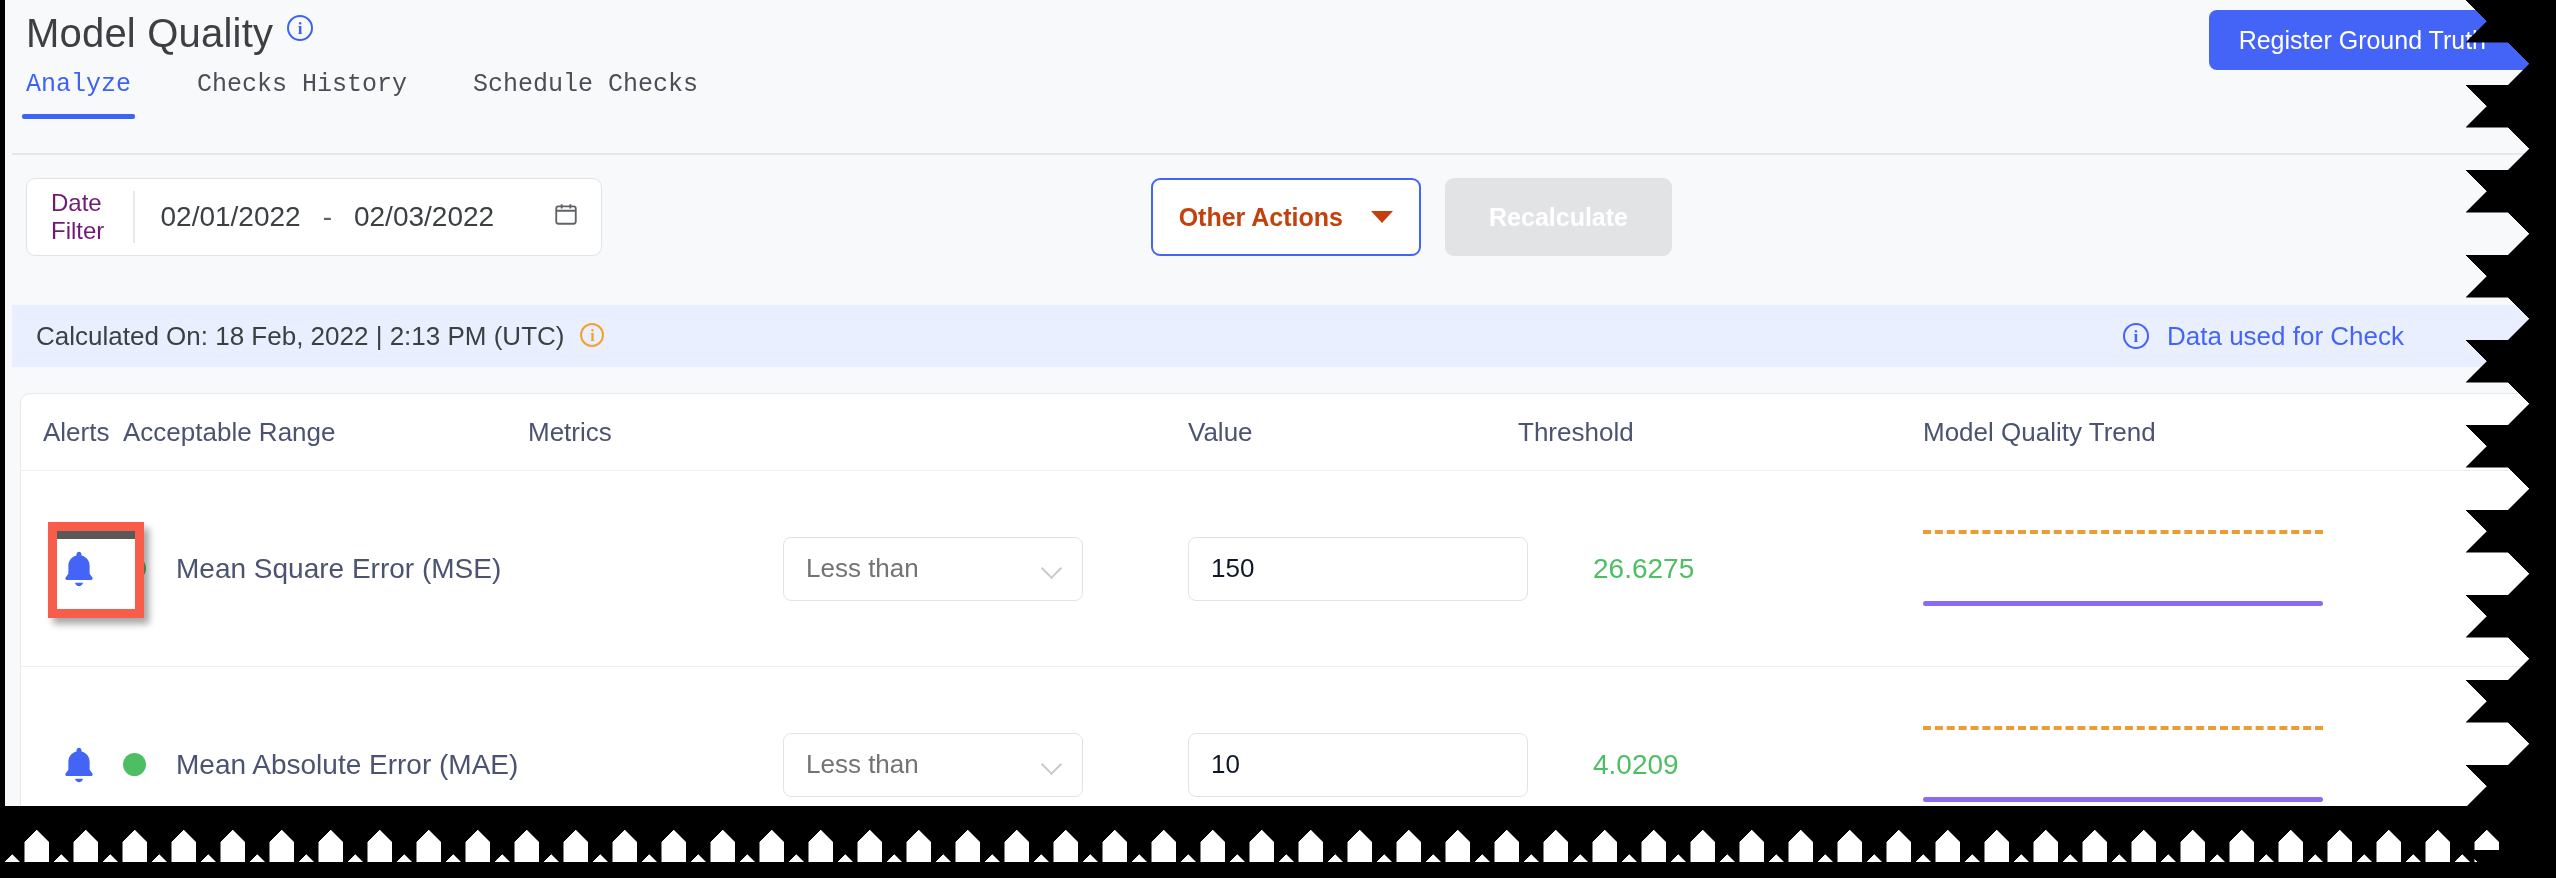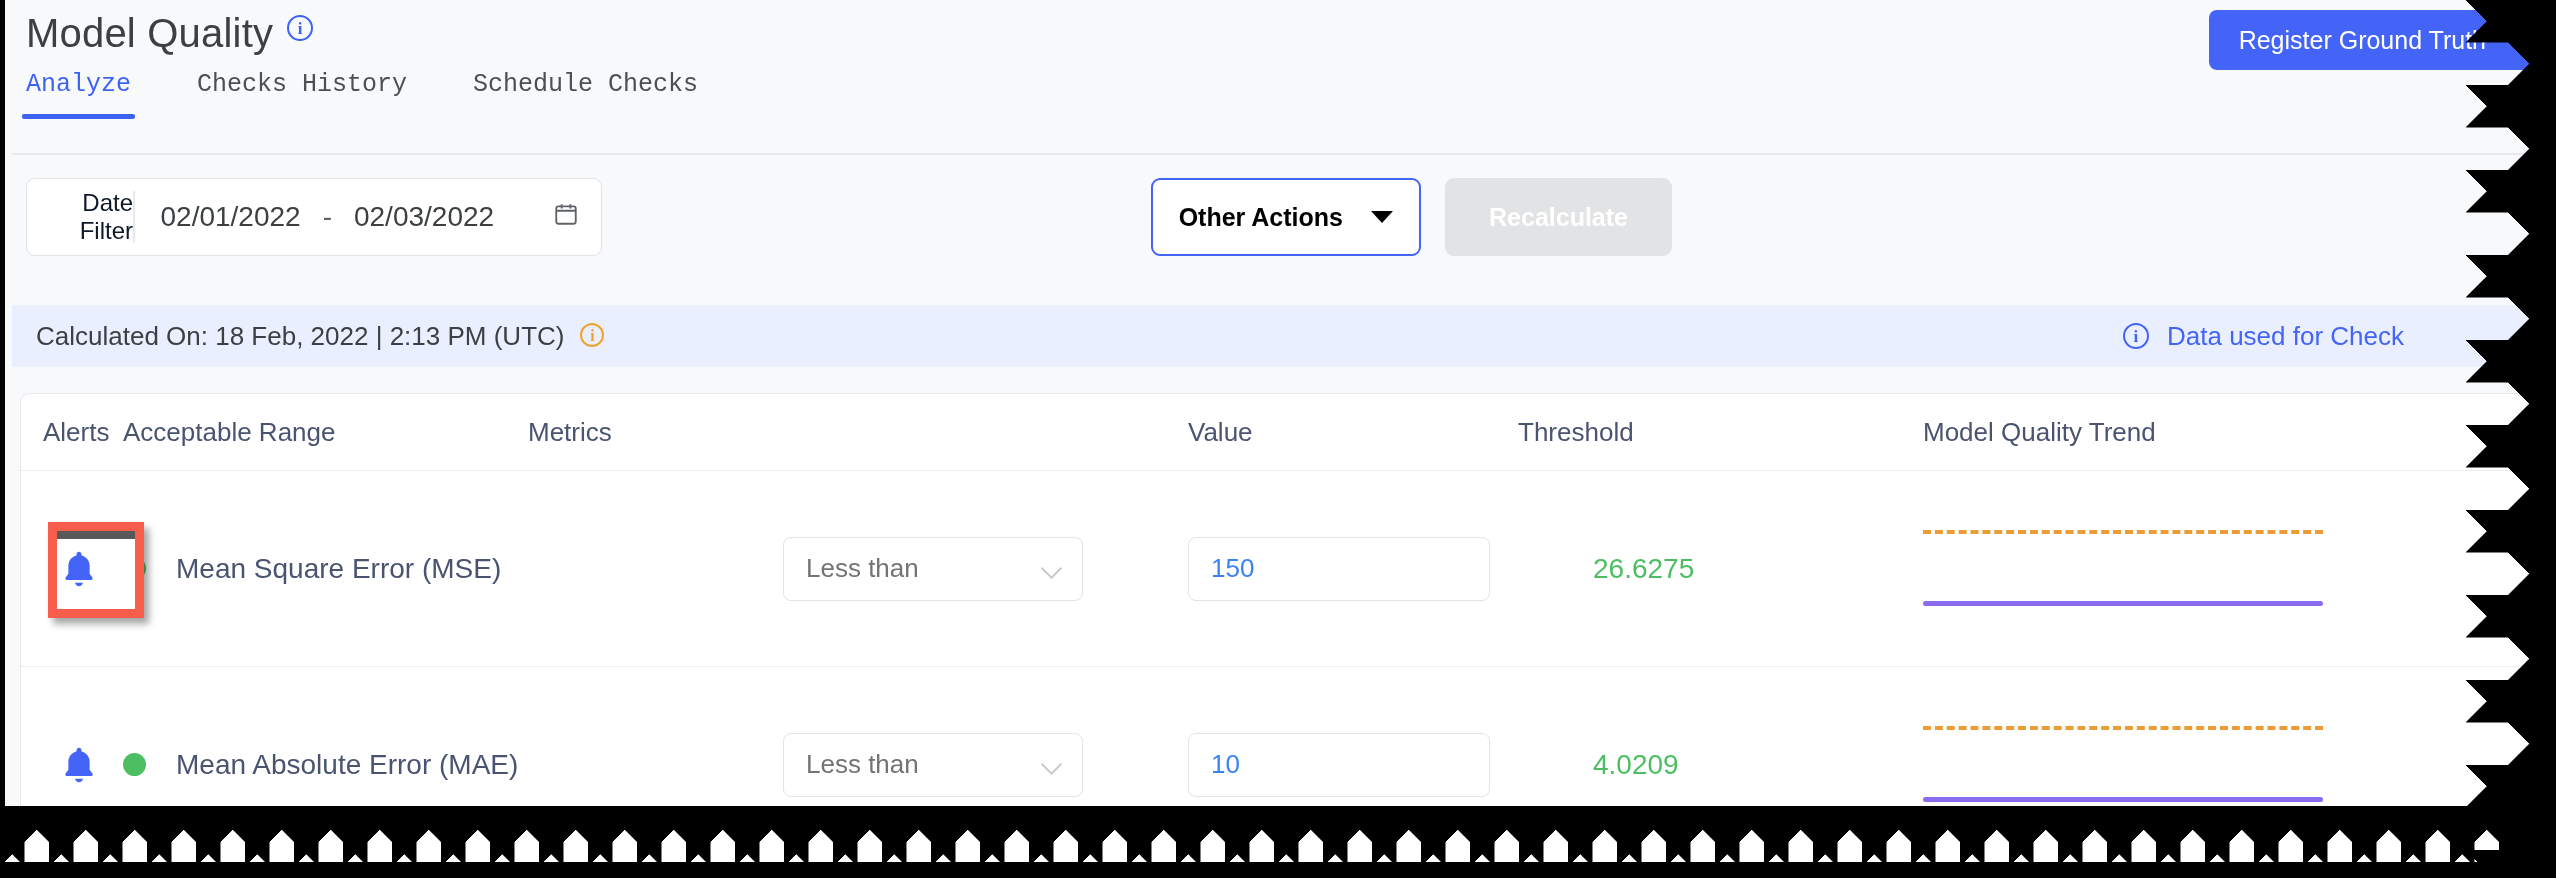--- a/index.html
+++ b/index.html
@@ -66,30 +66,30 @@
     gap:30px; cursor:pointer; font-family:inherit;
   }
   .caret-down { width:0;height:0;border-left:11px solid transparent;border-right:11px solid transparent;border-top:12px solid currentColor; }
 
   
   .filterbar { position:absolute; left:6px; top:156px; width:2544px; height:122px; background:#f8f9fb; }
   .date-filter {
     position:absolute; left:14px; top:22px; width:576px; height:78px;
     background:#fff; border:1.5px solid #e1e3e8; border-radius:9px; display:flex; align-items:center;
   }
-  .df-label { width:106px; padding-left:24px; font-size:24px; color:#0f172a; line-height:1.15;text-align:right; }
+  .df-label { width:106px; padding-left:24px; font-size:24px; color:#701a75; line-height:1.15; }
   .df-divider { width:1.5px; height:52px; background:#e6e8ec; }
   .df-value { flex:1; display:flex; padding:0 22px 0 26px; font-size:28px; color:#3c4043; gap:22px; }
   .df-dash { color:#5f6368; }
   .cal-icon { margin-left:auto; width:26px;height:26px; position:relative; }
   .cal-icon svg{ display:block; }
 
   .other-actions {
     position:absolute; right:1135px; top:22px; height:78px; min-width:0; background:#fff;
-    border:2px solid #4364f7; border-radius:9px; color:#000000; font-size:25px; font-weight:bold;
+    border:2px solid #4364f7; border-radius:9px; color:#c2410c; font-size:25px; font-weight:bold;
     padding:0 26px; display:flex; align-items:center; gap:28px; cursor:pointer; font-family:inherit;
   }
   .recalc-btn {
     position:absolute; right:884px; top:22px; height:78px; background:#e2e3e5; color:#fff;
     border:none; border-radius:9px; font-size:25px; font-weight:bold; padding:0 44px;
     display:flex; align-items:center; cursor:default; font-family:inherit; white-space:nowrap;
   }
 
   
   .calc-banner {
@@ -143,22 +143,22 @@
     width:300px; height:64px; background:#fff; border:1.5px solid #e1e3e8; border-radius:8px;
     display:flex; align-items:center; padding:0 20px 0 22px; cursor:pointer;
   }
   .select-val { font-size:26px; color:#737373; }
   .chev { margin-left:auto; width:20px; height:20px; position:relative; }
   .chev::before{
     content:""; position:absolute; left:2px; top:2px; width:13px; height:13px;
     border-right:2px solid #c7c9ce; border-bottom:2px solid #c7c9ce; transform:rotate(45deg);
   }
   .input {
-    width:302px; height:64px; background:#fff; border:1.5px solid #e1e3e8; border-radius:8px;
-    display:flex; align-items:center; padding:0 22px; font-size:26px; color:#3b82f6; font-family:inherit;text-align:center;
+    width:340px; height:64px; background:#fff; border:1.5px solid #e1e3e8; border-radius:8px;
+    display:flex; align-items:center; padding:0 22px; font-size:26px; color:#0f172a; font-family:inherit;text-align:center;
   }
   .val { font-size:28px; color:#4dbf62; }
 
   .trend { position:relative; width:400px; height:110px; }
   .trend .dashline { position:absolute; left:0; right:0; top:16px; height:0; border-top:4px dashed #ea9c35; }
   .trend .dataline { position:absolute; left:0; right:0; bottom:18px; height:5px; background:#8b6cf0; border-radius:3px; }
 </style>
 </head>
 <body>
 

